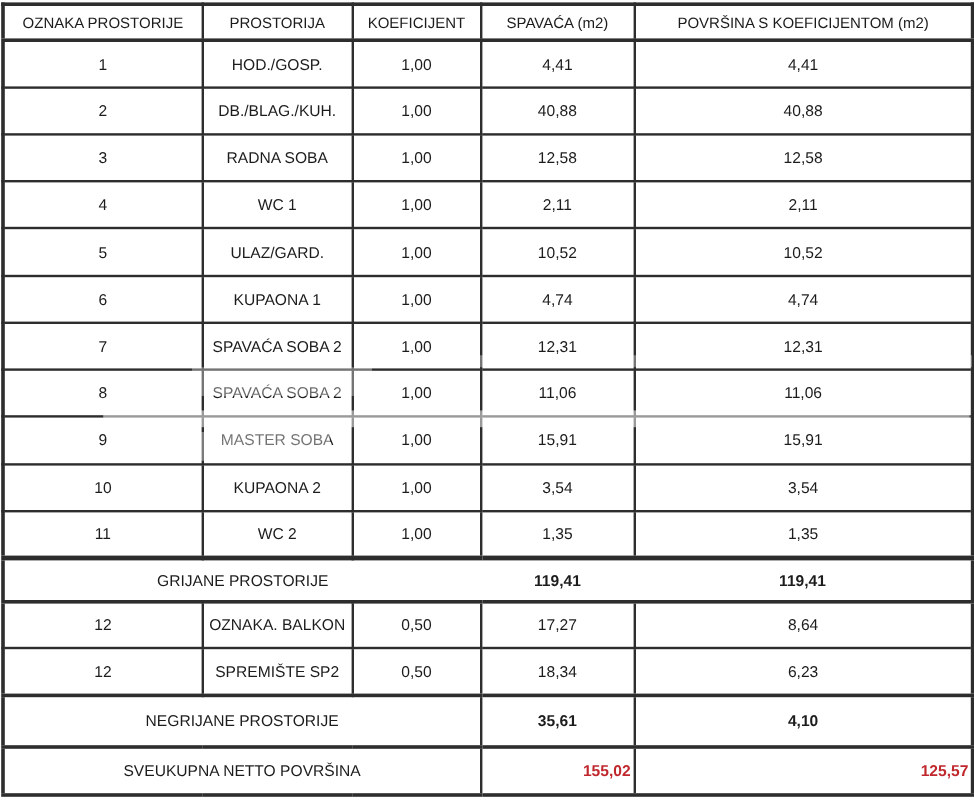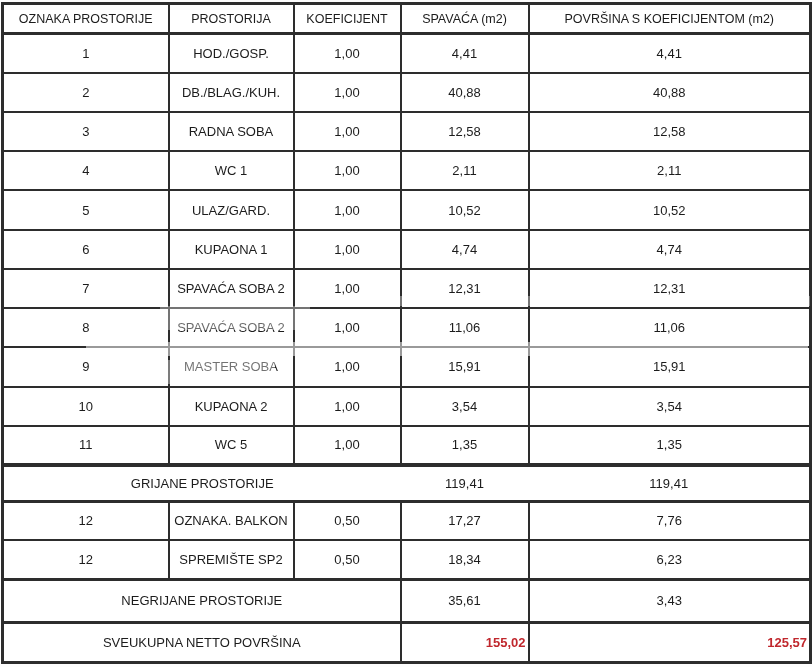--- a/index.html
+++ b/index.html
@@ -39,21 +39,21 @@
     border-bottom:3px solid var(--border);
   }
   tr.sum-unheated td{
     height:39px;
     border-top:3px solid var(--border);
     border-bottom:3px solid var(--border);
   }
   tr.sum-total td{height:37px;border-bottom:3px solid var(--border);}
   .hR{border-right-style:hidden;}
   .hL{border-left-style:hidden;}
-  .bold{font-weight:400;text-align:center;}
+  .bold{font-weight:700;text-align:center;}
   .red{color:var(--total_red);font-weight:700;text-align:right;}
   
   .watermark{position:absolute;inset:0;pointer-events:none;}
   .watermark .wm{position:absolute;background:rgba(255,255,255,.52);}
   .wm.w1{left:86px;top:342px;width:722px;height:14px;}
   .wm.w2{left:160px;top:306px;width:150px;height:24px;background:rgba(255,255,255,.34);}
   .wm.w3{left:155px;top:360px;width:120px;height:24px;background:rgba(255,255,255,.38);}
   .wm.w4{left:400px;top:296px;width:410px;height:10px;background:rgba(255,255,255,.35);}
 </style>
 </head>
@@ -142,51 +142,51 @@
     </tr>
     <tr class="data">
       <td>10</td>
       <td>KUPAONA 2</td>
       <td>1,00</td>
       <td>3,54</td>
       <td>3,54</td>
     </tr>
     <tr class="data">
       <td>11</td>
-      <td>WC 5</td>
+      <td>WC 2</td>
       <td>1,00</td>
       <td>1,35</td>
       <td>1,35</td>
     </tr>
 
     <tr class="sum-heated">
       <td colspan="3" class="hR">GRIJANE PROSTORIJE</td>
       <td class="hL hR bold">119,41</td>
       <td class="hL bold">119,41</td>
     </tr>
 
     <tr class="data">
       <td>12</td>
       <td>OZNAKA. BALKON</td>
       <td>0,50</td>
       <td>17,27</td>
-      <td>7,76</td>
+      <td>8,64</td>
     </tr>
     <tr class="data">
       <td>12</td>
       <td>SPREMIŠTE SP2</td>
       <td>0,50</td>
       <td>18,34</td>
       <td>6,23</td>
     </tr>
 
     <tr class="sum-unheated">
       <td colspan="3">NEGRIJANE PROSTORIJE</td>
       <td class="bold">35,61</td>
-      <td class="bold">3,43</td>
+      <td class="bold">4,10</td>
     </tr>
 
     <tr class="sum-total">
       <td colspan="3">SVEUKUPNA NETTO POVRŠINA</td>
       <td class="red">155,02</td>
       <td class="red">125,57</td>
     </tr>
   </tbody>
 </table>
 

